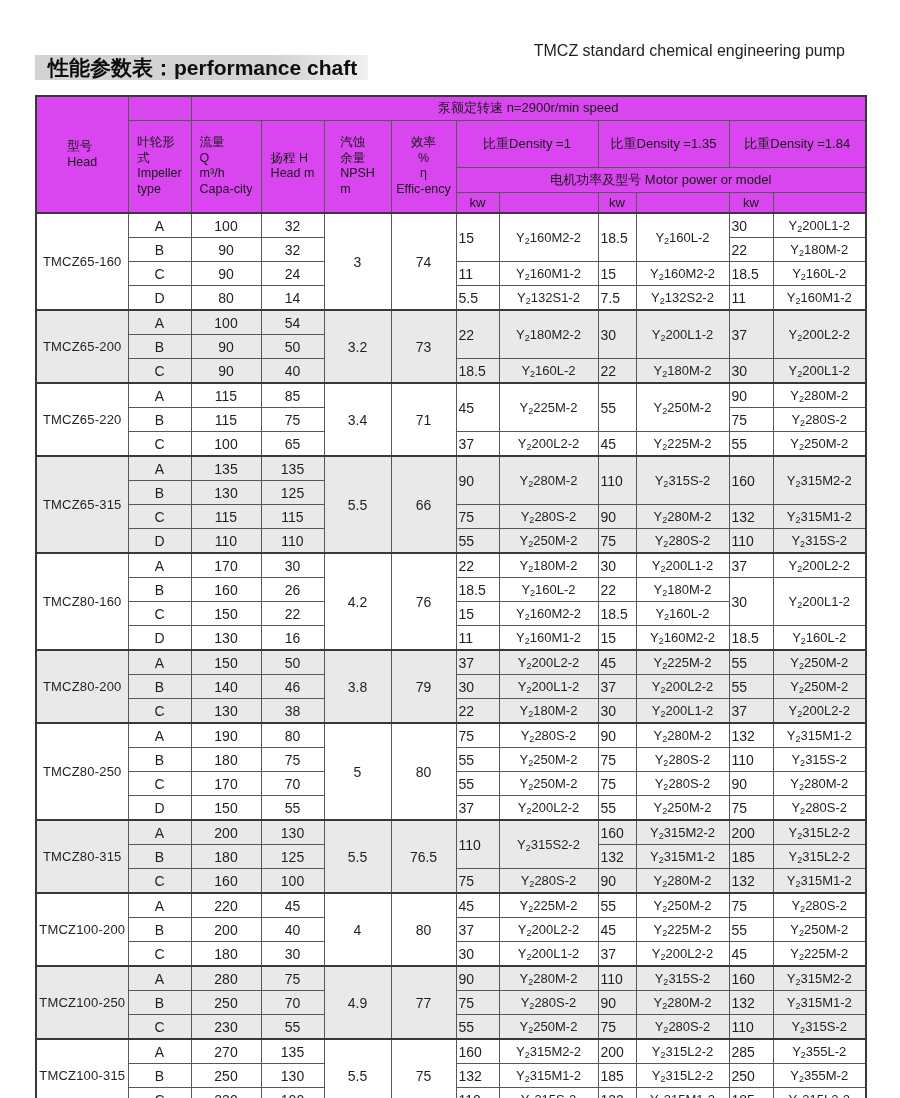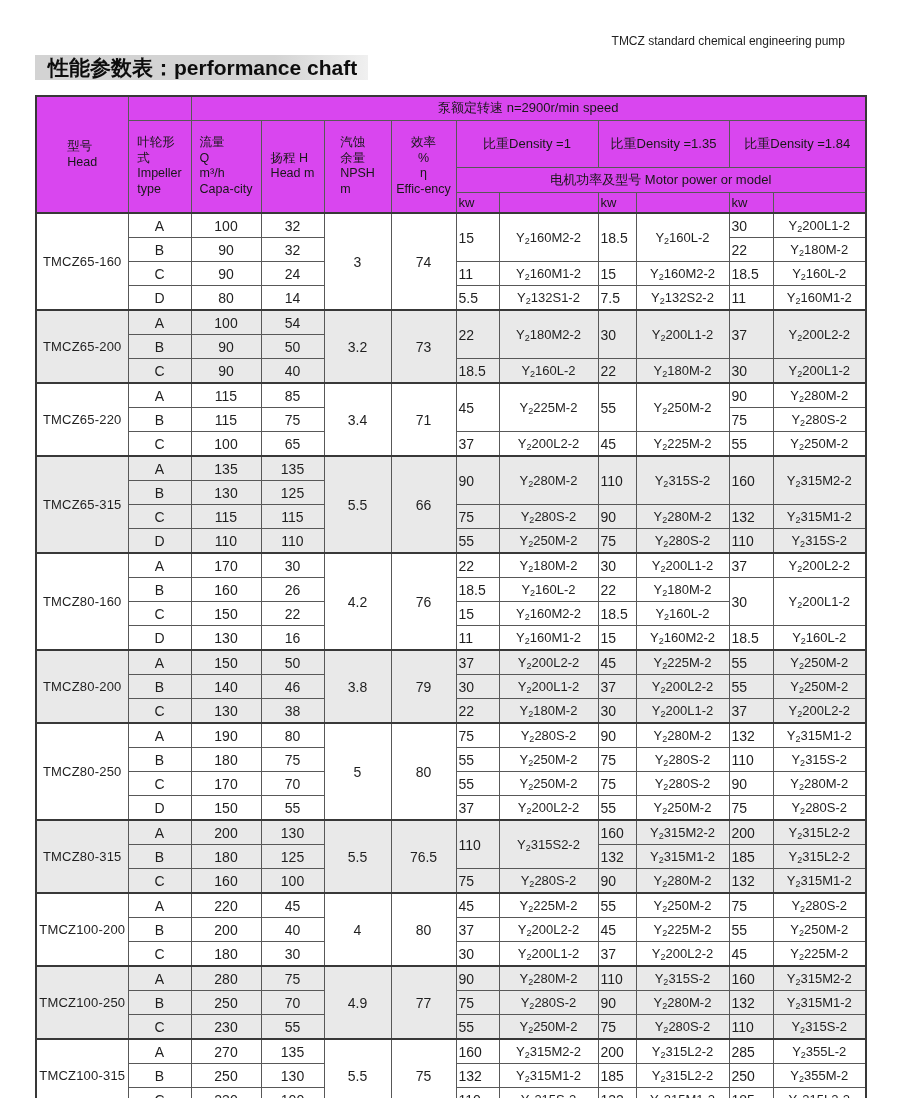--- a/index.html
+++ b/index.html
@@ -2,21 +2,21 @@
 <html><head>
 <meta charset="utf-8">
 <style>
   html,body{margin:0;padding:0;}
   .page{
     position:relative; width:900px; height:1098px; overflow:hidden;
     background:#ffffff; color:#1f1f1f;
     font-family:"Liberation Sans","DejaVu Sans",sans-serif;
   }
   .title-zh{position:absolute; top:9px; right:55px; font-size:21px; font-weight:bold; letter-spacing:1px; color:#1a1a1a;}
-  .title-en{position:absolute; top:34px; right:55px; font-size:12px; color:#222;}
+  .title-en{position:absolute; top:42px; right:55px; font-size:16px; color:#222;}
   .section-bar{position:absolute; left:35px; top:55px; width:333px; height:25px;
     background:linear-gradient(90deg,#d3d3d3 72%,#f0f0f0 100%);}
   .section-bar span{display:inline-block; font-size:21px; font-weight:bold; line-height:25px; padding-left:13px; color:#0d0d0d;}
 
   table.spec{
     position:absolute; left:35px; top:95px; width:830px;
     border-collapse:collapse; table-layout:fixed; background:#fff;
     font-size:14px;
   }
   table.spec th, table.spec td{
@@ -24,21 +24,21 @@
   }
   table.spec{border:2px solid #383838;}
   thead th{
     background:#d946ef; font-weight:400; font-size:13px; text-align:center;
     color:#181818;
   }
   tr.hr1{height:24px;} tr.hr2{height:47px;} tr.hr3{height:25px;} tr.hr4{height:21px;}
   .hblk{display:inline-block; white-space:pre-line; text-align:left; line-height:1.25; font-size:12.5px;}
   .hblk.ctrblk{text-align:center;}
   th.kwh{text-align:left; padding-left:6px; font-size:13px;}
-  thead tr.hr4 th{border-bottom:1px solid #383838;}
+  thead tr.hr4 th{border-bottom:1px solid #383838;text-align:center;}
 
   tbody td{height:23px; background:#fff;}
   tbody tr.shaded td{background:#e9e9e9;}
   tbody tr.sec-start td{border-top:2px solid #383838;}
   td.ctr{text-align:center;}
   td.model{text-align:center; font-size:13px; letter-spacing:0.2px;}
   td.kw{text-align:left; padding-left:7px;}
   td.mm{text-align:center; font-size:13px;}
   td.mm sub{font-size:9px; vertical-align:-2px;}
 </style>

